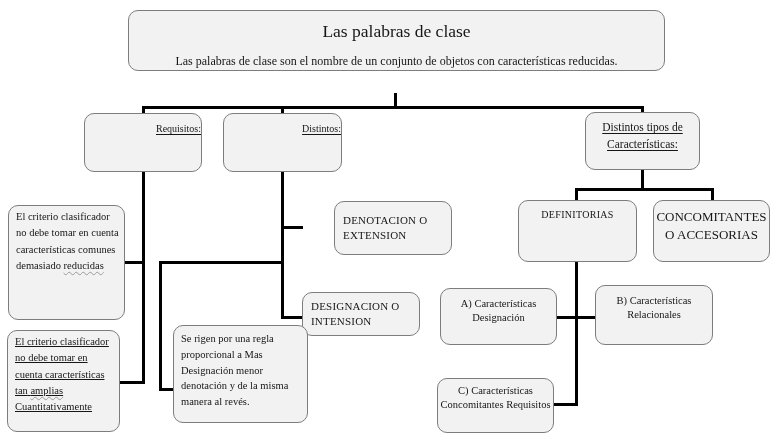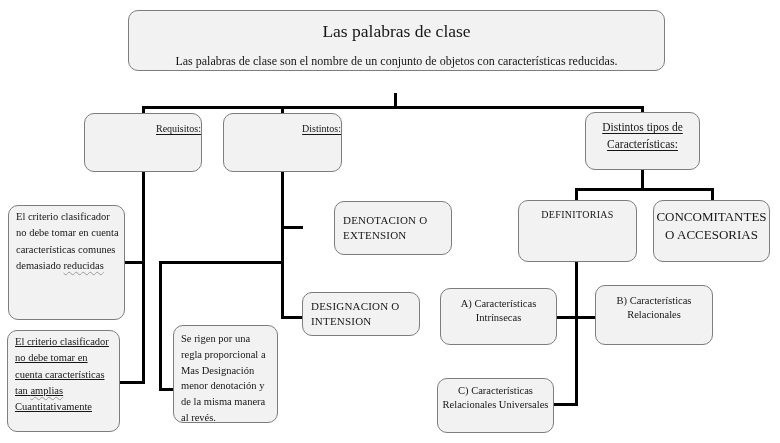--- a/index.html
+++ b/index.html
@@ -111,37 +111,37 @@
   </div>
 
   <div class="node n-caps left" style="left:302px; top:201px; width:118px; height:54px;margin-left:32px;">
     <span>DENOTACION O EXTENSION</span>
   </div>
 
   <div class="node n-caps left" style="left:302px; top:292px; width:118px; height:44px;">
     <span>DESIGNACION O INTENSION</span>
   </div>
 
-  <div class="node n-regla left" style="left:173px; top:325px; width:105px; height:98px;">
+  <div class="node n-regla left" style="left:173px; top:325px; width:135px; height:98px;">
     <span>Se rigen por una regla proporcional a Mas Designación menor denotación  y de la misma manera al revés.</span>
   </div>
 
   <div class="node n-def center" style="left:518px; top:200px; width:119px; height:62px;">
     <span>DEFINITORIAS</span>
   </div>
 
   <div class="node n-conc center" style="left:653px; top:200px; width:117px; height:62px;">
     <span>CONCOMITANTES O ACCESORIAS</span>
   </div>
 
   <div class="node n-abc center" style="left:440px; top:288px; width:117px; height:57px;">
-    <span>A) Características Intrínsecas</span>
+    <span>A) Características Designación</span>
   </div>
 
   <div class="node n-abc center" style="left:595px; top:285px; width:118px; height:60px;">
     <span>B) Características Relacionales</span>
   </div>
 
   <div class="node n-abc3 center" style="left:437px; top:378px; width:117px; height:55px;">
-    <span>C) Características Relacionales Universales</span>
+    <span>C) Características Concomitantes Requisitos</span>
   </div>
 
 </div>
 
 </body></html>

